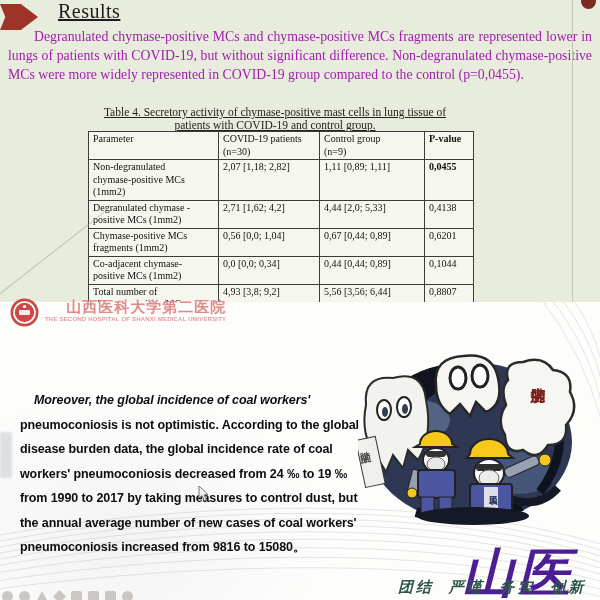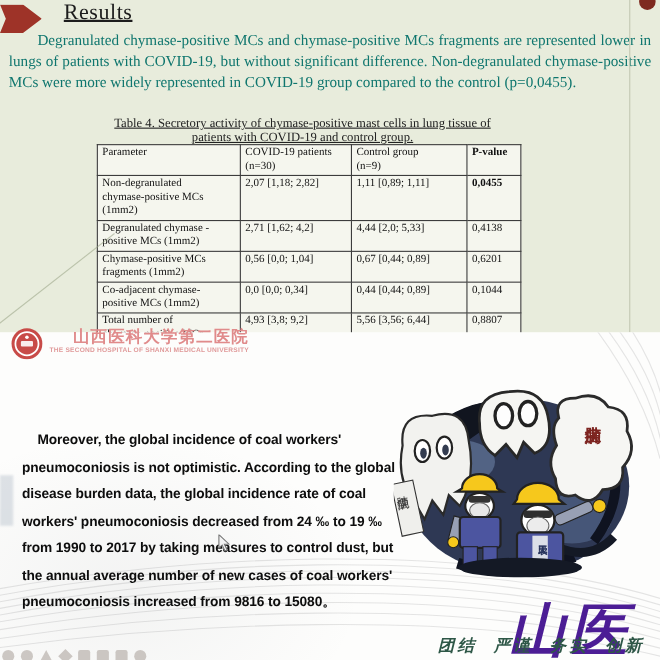--- a/index.html
+++ b/index.html
@@ -6,21 +6,21 @@
   #page{position:relative;width:600px;height:600px;overflow:hidden;background:#fdfdfc;
         font-family:"Liberation Serif","DejaVu Serif",serif;}
 
   
   .slide1{position:absolute;left:0;top:0;width:600px;height:336px;background:#e8ecdc;overflow:hidden;}
   .bullet-arrow{position:absolute;left:0;top:4px;width:38px;height:26px;background:#9e3328;
         clip-path:polygon(0 0,55% 0,100% 50%,55% 100%,0 100%,14% 50%);}
   .s1-title{position:absolute;left:58px;top:0px;font-size:20px;color:#1c1c1c;
         text-decoration:underline;letter-spacing:.5px;}
   .s1-para{position:absolute;left:8px;top:27px;width:584px;font-size:13.8px;line-height:19px;
-        color:#0f766e;text-align:justify;text-indent:26px;}
+        color:#a21caf;text-align:justify;text-indent:26px;}
   .s1-caption{position:absolute;left:70px;top:106px;width:410px;font-size:11.5px;line-height:13px;
         color:#222;text-align:center;text-decoration:underline;white-space:pre-line;}
   .s1-table{position:absolute;left:88px;top:131px;width:385px;border-collapse:collapse;
         table-layout:fixed;font-size:10px;line-height:12.5px;color:#111;background:#f5f6ee;}
   .s1-table td,.s1-table th{border:1px solid #3c3c3c;padding:1px 4px;vertical-align:top;
         text-align:left;font-weight:normal;white-space:pre-line;}
   .s1-table th.pv, td.pv-bold{font-weight:bold;}
   .edge-line{position:absolute;left:572px;top:0;width:1px;height:302px;background:#c2c7b4;}
   .corner-dot{position:absolute;left:581px;top:-6px;width:15px;height:15px;border-radius:50%;
         background:#7e2a20;}
@@ -38,21 +38,21 @@
   
   .slide2{position:absolute;left:0;top:302px;width:600px;height:298px;background:#fdfdfc;overflow:hidden;}
   .arcs{position:absolute;left:0;top:0;}
   .bld-smudge{position:absolute;left:0;top:130px;width:12px;height:46px;background:#c3cbd4;
         opacity:.55;filter:blur(1px);}
   .bld-wash{position:absolute;left:0;top:90px;width:330px;height:208px;
         background:radial-gradient(ellipse at 35% 70%,rgba(120,125,130,.08),rgba(0,0,0,0) 70%);}
   .s2-text{position:absolute;left:20px;top:86px;font-family:"Liberation Sans",sans-serif;
         font-weight:bold;font-size:12.5px;line-height:24.5px;color:#0d0d0d;letter-spacing:-.1px;
         white-space:nowrap;}
-  .s2-text .ln:first-child{padding-left:14px;}
+  .s2-text .ln:first-child{padding-left:14px;font-style:italic;}
   .cartoon{position:absolute;left:358px;top:48px;}
 
   
   .brand{position:absolute;left:462px;top:237px;font-size:52px;font-weight:bold;font-style:italic;
         color:#4c1d95;letter-spacing:4px;font-family:"Liberation Serif",serif;z-index:6;}
   .motto{position:absolute;left:398px;top:276px;font-size:15px;font-weight:bold;font-style:italic;
         color:#2e5747;letter-spacing:3px;word-spacing:8px;font-family:"Liberation Serif",serif;z-index:6;}
 
   
   .dock{position:absolute;left:2px;top:591px;display:flex;gap:6px;opacity:.55;z-index:7;}

